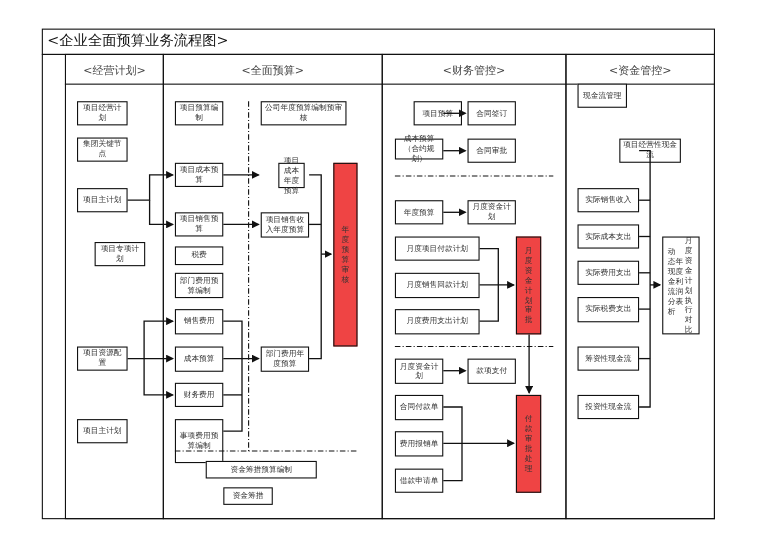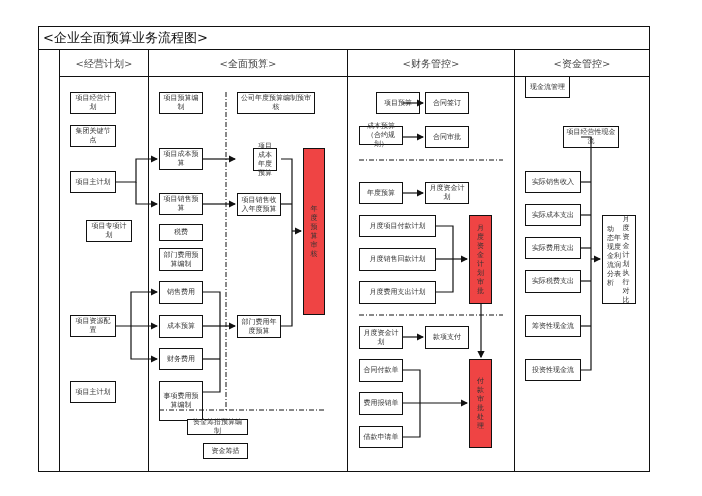--- a/index.html
+++ b/index.html
@@ -55,21 +55,21 @@
 
 <div class="box" style="left:237px;top:92px;width:78px;height:22px;">公司年度预算编制预审核</div>
 <div class="box" style="left:237px;top:148px;width:24px;height:23px;margin-left:16px;">项目成本年度预算</div>
 <div class="box" style="left:237px;top:193px;width:44px;height:23px;">项目销售收入年度预算</div>
 <div class="box" style="left:237px;top:315px;width:44px;height:23px;">部门费用年度预算</div>
 
 <div class="vbox" style="left:303px;top:148px;width:22px;height:167px;">
   <span class="vtext">年度预算审核</span>
 </div>
 
-<div class="box" style="left:187px;top:419px;width:61px;height:16px;">资金筹措预算编制</div>
+<div class="box" style="left:187px;top:419px;width:101px;height:16px;">资金筹措预算编制</div>
 <div class="box" style="left:203px;top:443px;width:45px;height:16px;">资金筹措</div>
 
 <div class="box" style="left:376px;top:92px;width:44px;height:22px;">项目预算</div>
 <div class="box" style="left:425px;top:92px;width:44px;height:22px;">合同签订</div>
 <div class="box" style="left:359px;top:126px;width:44px;height:19px;">成本预算（合约规划）</div>
 <div class="box" style="left:425px;top:126px;width:44px;height:22px;">合同审批</div>
 <div class="box" style="left:359px;top:182px;width:44px;height:22px;">年度预算</div>
 <div class="box" style="left:425px;top:182px;width:44px;height:22px;">月度资金计划</div>
 <div class="box" style="left:359px;top:215px;width:77px;height:22px;">月度项目付款计划</div>
 <div class="box" style="left:359px;top:248px;width:77px;height:23px;">月度销售回款计划</div>

